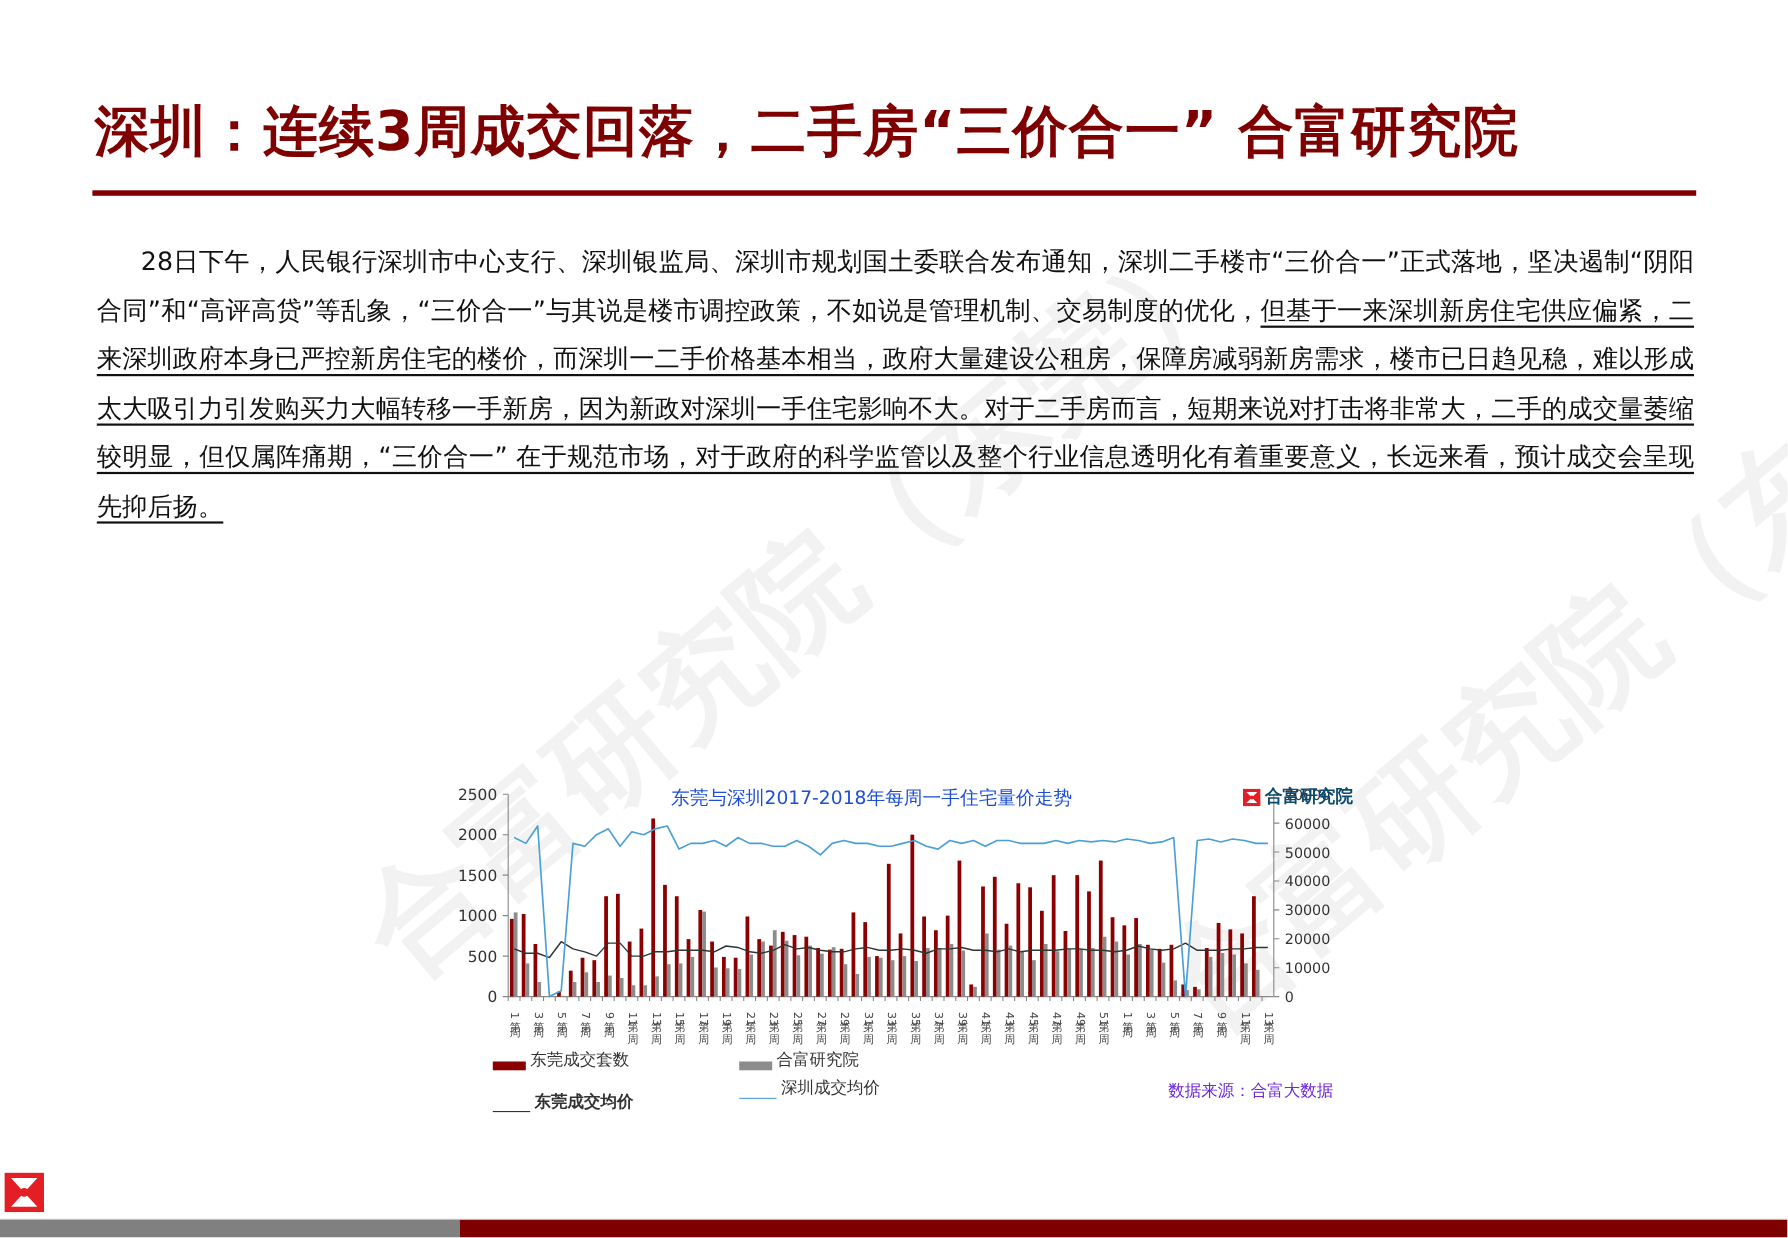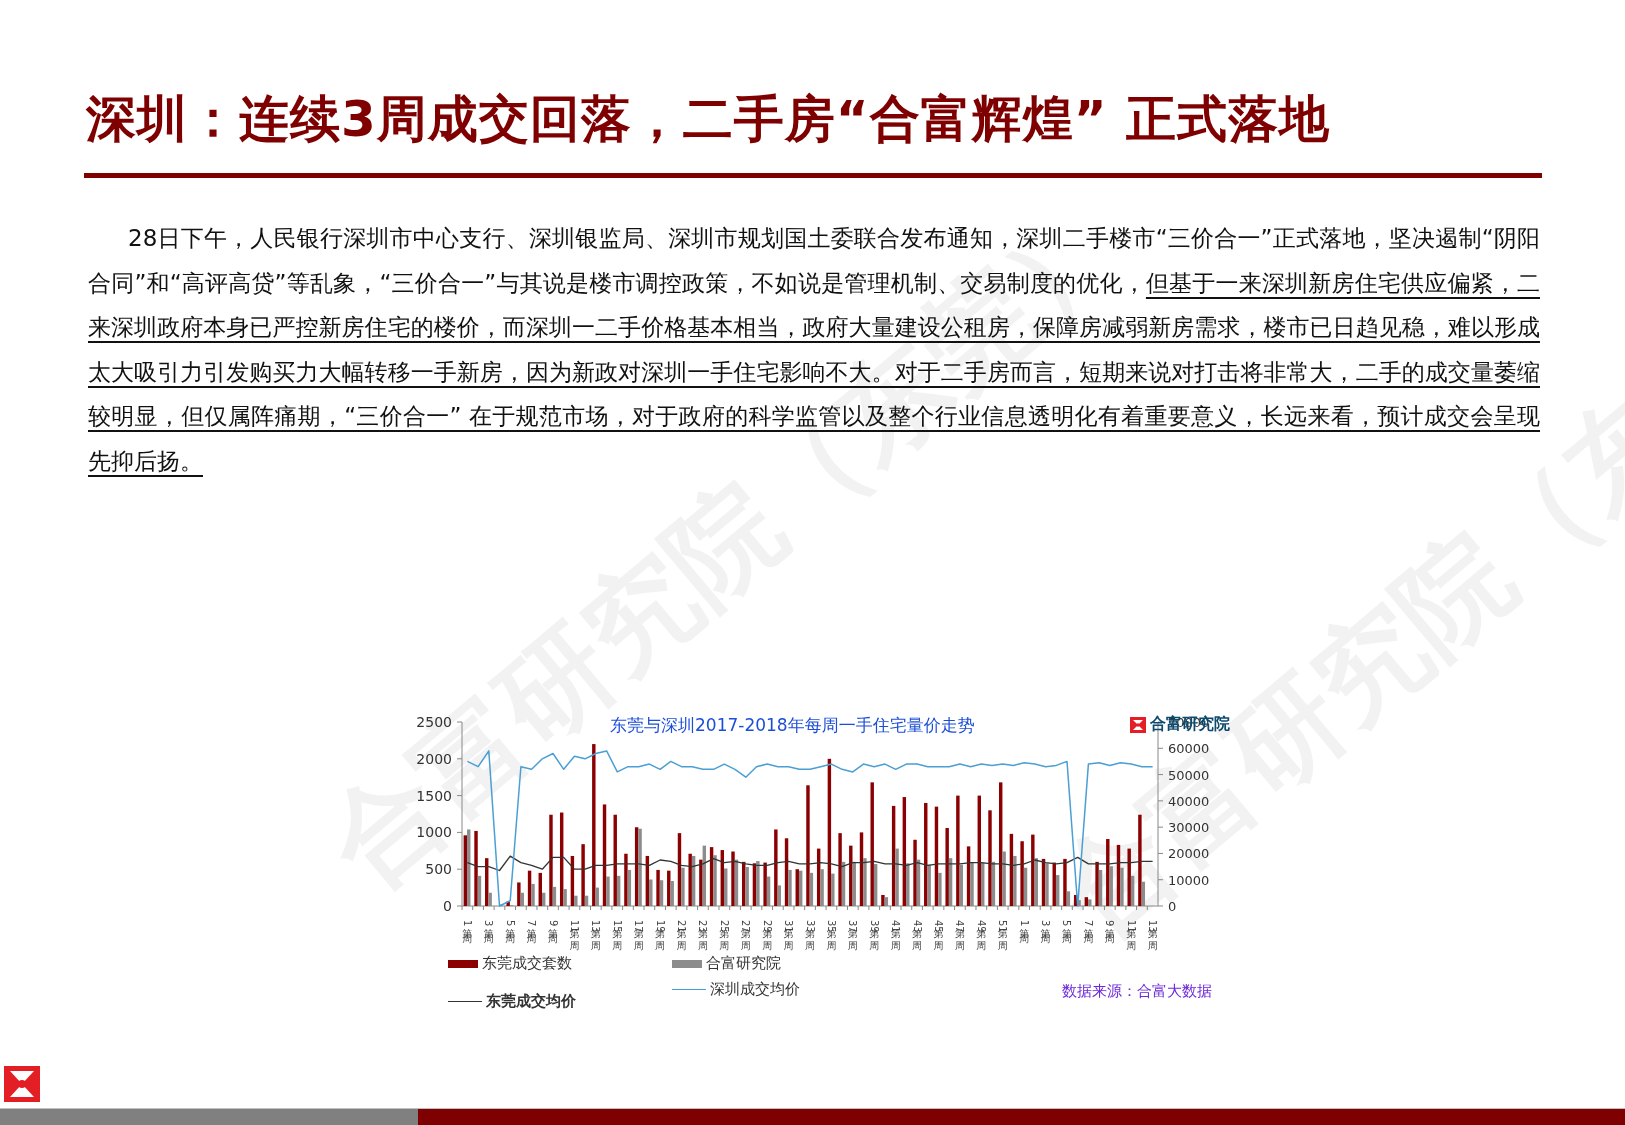--- a/index.html
+++ b/index.html
@@ -13,36 +13,36 @@
   .indent { display: inline-block; width: 46px; }
   .indent2 { display: inline-block; width: 40px; }
   .ul { text-decoration: underline; text-decoration-thickness: 2px; text-underline-offset: 6px; }
   .watermark { position: absolute; font-size: 110px; color: rgba(150,150,150,0.12); font-weight: bold;
                transform: rotate(-40deg); white-space: nowrap; pointer-events: none; }
   .chart-wrap { position: absolute; left: 410px; top: 700px; width: 860px; height: 335px; }
   .chart-svg { position: absolute; left: 0; top: 0; }
   .chart-title { position: absolute; left: 200px; top: 14px; font-size: 17px; color: #1d4ed8; white-space: nowrap; }
   .chart-brand { position: absolute; left: 720px; top: 14px; font-size: 16px; color: #0c4a6e; font-weight: bold; display: flex; align-items: center; gap: 4px; white-space: nowrap; }
   .brand-icon-small { width: 16px; height: 16px; display: inline-block; }
-  .legend { position: absolute; font-size: 15px; color: #333; display: flex; align-items: center; gap: 4px; white-space: nowrap; }
+  .legend { position: absolute; font-size: 15px; color: #333; display: flex; align-items: flex-end; gap: 4px; white-space: nowrap; }
   .legend .swatch-bar { width: 30px; height: 8px; display: inline-block; }
   .legend .swatch-line { width: 34px; height: 1.5px; display: inline-block; }
   .source { position: absolute; left: 652px; top: 282px; font-size: 15px; color: #6d28d9; white-space: nowrap; }
   .footer-logo { position: absolute; left: 4px; top: 1066px; display: flex; align-items: center; gap: 8px; }
   .footer-logo-icon { width: 36px; height: 36px; }
   .footer-text { font-size: 32px; font-weight: bold; color: #111; white-space: nowrap; letter-spacing: 1px; }
   .footer-text sup { font-size: 12px; }
   .footer-bar-gray { position: absolute; left: 0; top: 1109px; width: 418px; height: 16px; background: #808080; }
   .footer-bar-red { position: absolute; left: 418px; top: 1109px; width: 1207px; height: 16px; background: #7f0000; }
   .footer-bar-line { position: absolute; left: 0; top: 1108px; width: 1625px; height: 1px; background: #c0c0c0; }
 </style>
 </head>
 <body>
 
-<div class="title">深圳：连续3周成交回落，二手房“合富辉煌” 正式落地</div>
+<div class="title">深圳：连续3周成交回落，二手房“三价合一” 合富研究院</div>
 <div class="title-rule"></div>
 
 <div class="watermark" style="left:230px; top:470px;">合富研究院（东莞）</div>
 <div class="watermark" style="left:960px; top:520px;">合富研究院（东莞）</div>
 
 <div class="body">
   <p><span class="indent2"></span><span>28日下午，人民银行深圳市中心支行、深圳银监局、深圳市规划国土委联合发布通知，深圳二手楼市“三价合一”正式落地，坚决遏制“阴阳合同”和“高评高贷”等乱象，“三价合一”与其说是楼市调控政策，不如说是管理机制、交易制度的优化，</span><span class="ul">但基于一来深圳新房住宅供应偏紧，二来深圳政府本身已严控新房住宅的楼价，而深圳一二手价格基本相当，政府大量建设公租房，保障房减弱新房需求，楼市已日趋见稳，难以形成太大吸引力引发购买力大幅转移一手新房，因为新政对深圳一手住宅影响不大。对于二手房而言，短期来说对打击将非常大，二手的成交量萎缩较明显，但仅属阵痛期，“三价合一” 在于规范市场，对于政府的科学监管以及整个行业信息透明化有着重要意义，长远来看，预计成交会呈现先抑后扬。</span></p>
 </div>
 
 <div class="chart-wrap">

